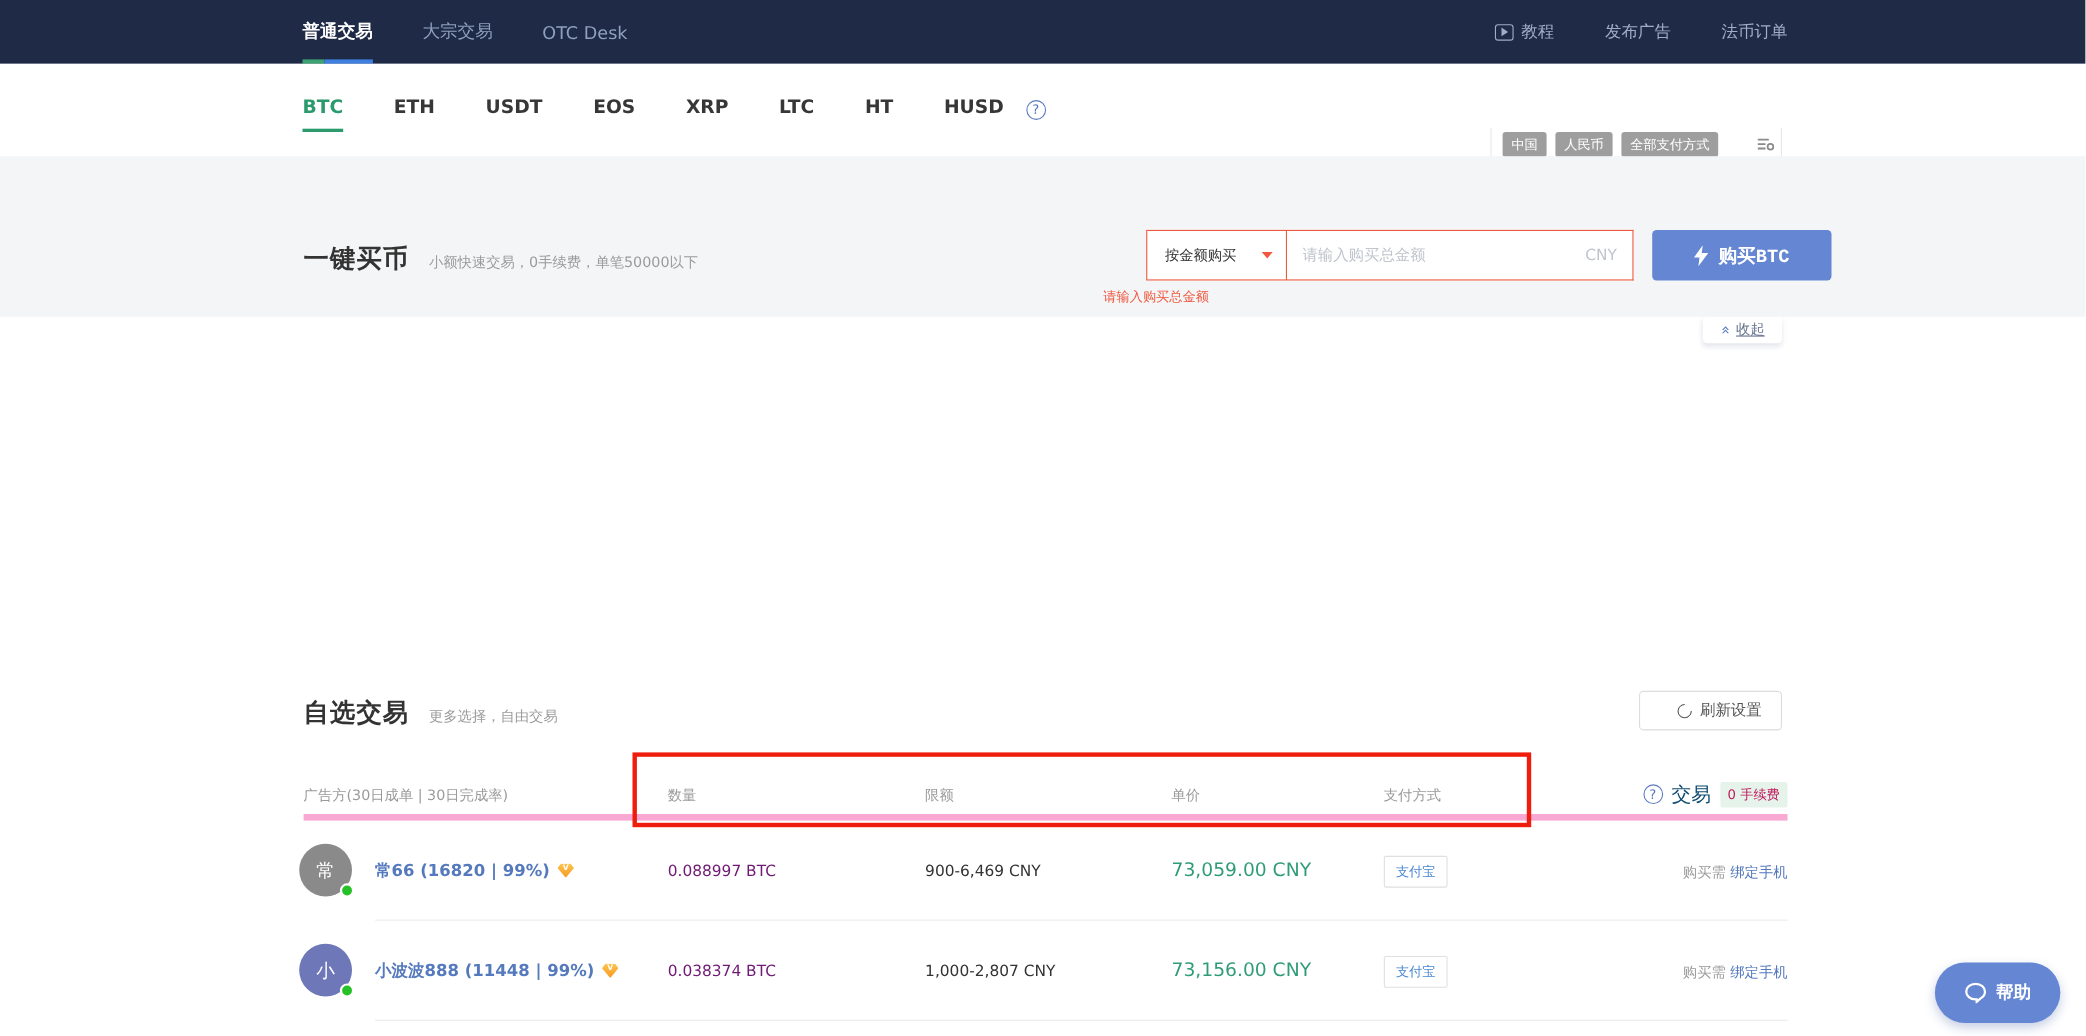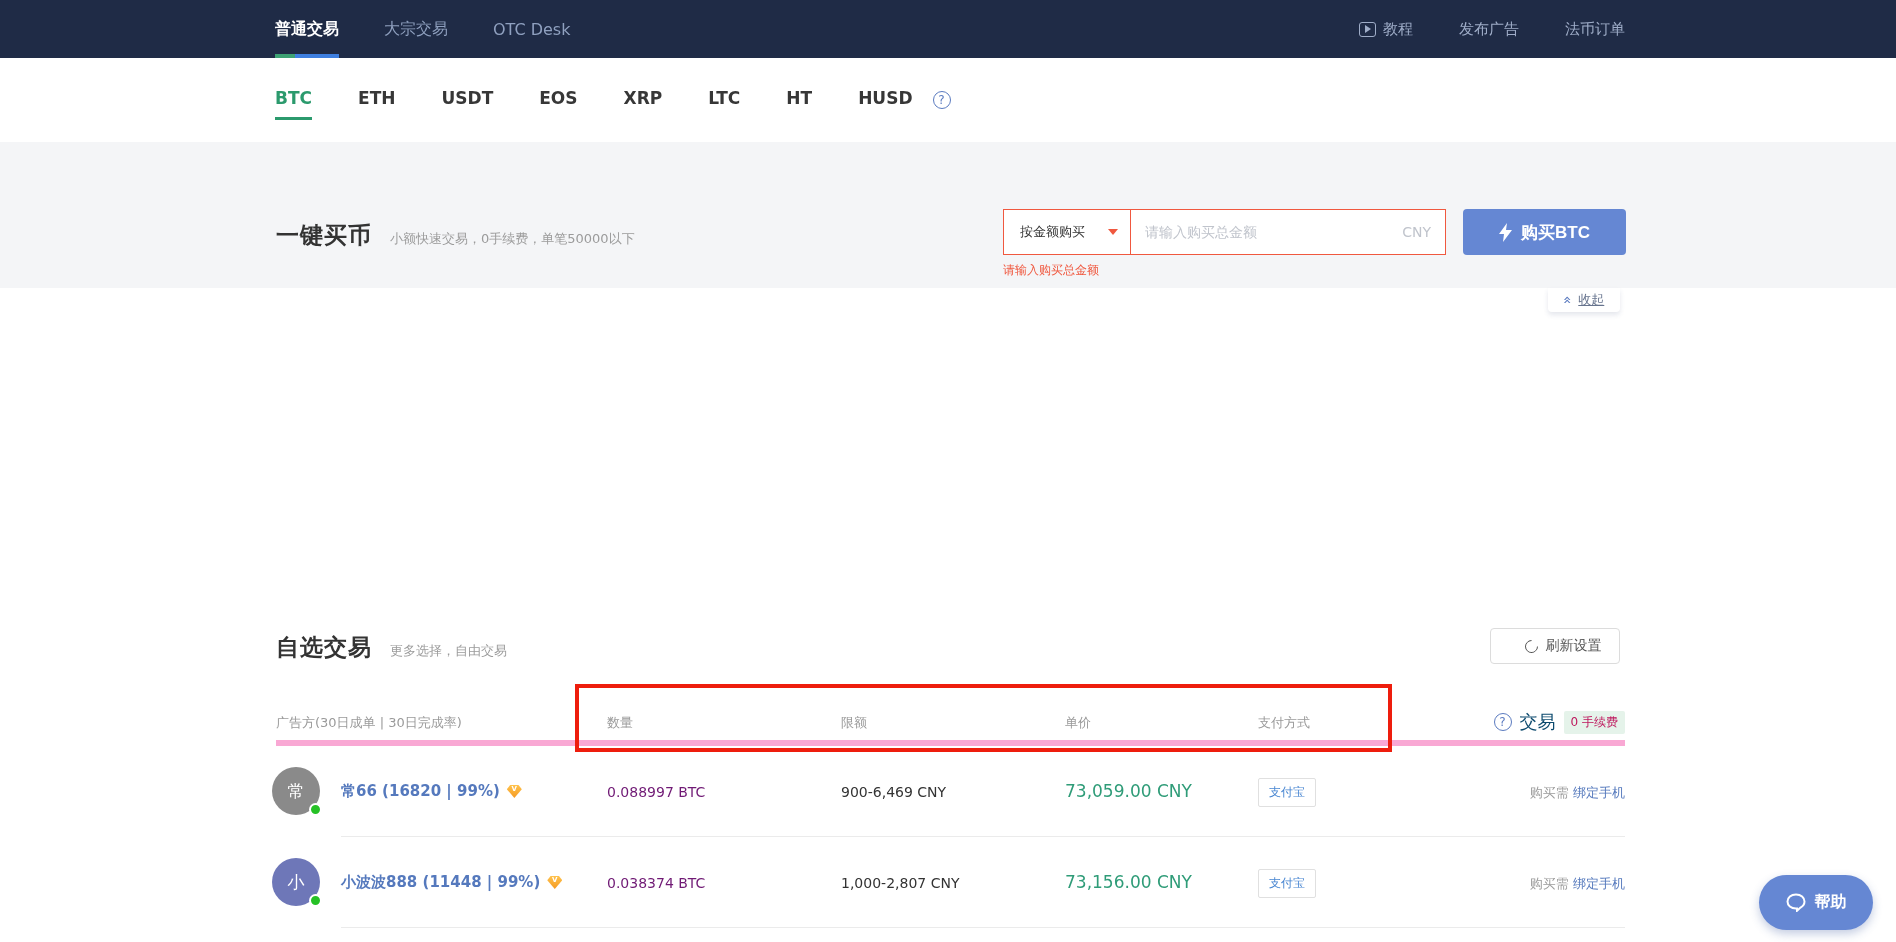--- a/index.html
+++ b/index.html
@@ -32,29 +32,29 @@
   .filter-box { position:absolute; left:1355px; top:58px; width:265px; height:31px;
     background:#fff; border:1px solid #e8e8e8; border-top:none; display:flex; align-items:center; gap:8px; padding:0 6px 0 10px; }
   .filter-tag { background:#9e9e9e; color:#fff; font-size:12px; padding:3px 8px; border-radius:3px; white-space:nowrap; cursor:pointer; }
   .filter-icon { margin-left:auto; cursor:pointer; display:flex; }
 
   
   .quick-band { position:relative; height:146px; background:#f4f5f7; }
   .qb-title-wrap { position:absolute; left:276px; top:78px; display:flex; align-items:baseline; gap:18px; }
   .qb-title { font-size:23px; font-weight:bold; color:#333; letter-spacing:1px; }
   .qb-sub { font-size:13px; color:#9b9b9b; }
-  .qb-form { position:absolute; left:1003px; top:67px; display:flex; }
+  .qb-form { position:absolute; left:1042px; top:67px; display:flex; }
   .qb-select { width:128px; height:46px; background:#fff; border:1px solid #f0583f; display:flex; align-items:center; justify-content:space-between; padding:0 12px 0 16px; cursor:pointer; }
   .qb-select-label { font-size:13px; color:#333; }
   .chev-down { width:0; height:0; border-left:5px solid transparent; border-right:5px solid transparent; border-top:6px solid #f0583f; }
   .qb-input-wrap { width:315px; height:46px; background:#fff; border:1px solid #f0583f; border-left:none; display:flex; align-items:center; padding:0 14px; }
   .qb-input { flex:1; border:none; outline:none; font-size:14px; color:#333; background:transparent; font-family:inherit; }
   .qb-input::placeholder { color:#c0c4cc; }
   .qb-cny { font-size:14px; color:#c0c4cc; }
-  .qb-buy-btn { margin-left:17px; width:163px; height:46px; background:#6587d3; border:none; border-radius:4px; color:#fff; font-size:17px; font-weight:bold; display:flex; align-items:center; justify-content:center; gap:9px; cursor:pointer; font-family:Liberation Sans, sans-serif; }
+  .qb-buy-btn { margin-left:17px; width:163px; height:46px; background:#6587d3; border:none; border-radius:4px; color:#fff; font-size:17px; font-weight:bold; display:flex; align-items:center; justify-content:center; gap:9px; cursor:pointer; font-family:Liberation Mono, monospace; }
   .qb-error { position:absolute; left:1003px; top:120px; font-size:12px; color:#f0583f; }
   .collapse-tab { position:absolute; left:1548px; top:288px; width:72px; height:24px; background:#fff; border-radius:0 0 4px 4px;
     box-shadow:0 3px 5px rgba(40,60,110,.12); display:flex; align-items:center; justify-content:center; gap:6px; cursor:pointer; z-index:5; }
   .dbl-chev-up { color:#5b7bc0; font-size:14px; display:inline-block; transform:rotate(90deg); line-height:1; }
   .collapse-label { font-size:13px; color:#67748e;text-decoration:underline; }
 
   
   .market { position:relative; }
   .mk-title-wrap { position:absolute; left:276px; top:344px; display:flex; align-items:baseline; gap:18px; }
   .mk-title { font-size:23px; font-weight:bold; color:#333; letter-spacing:1px; }
@@ -139,20 +139,35 @@
     <div class="coin-tab">USDT</div>
     <div class="coin-tab">EOS</div>
     <div class="coin-tab">XRP</div>
     <div class="coin-tab">LTC</div>
     <div class="coin-tab">HT</div>
     <div class="coin-tab">HUSD</div>
     <div class="coin-help">
         <span class="q-icon" style="margin-left:-26px">?</span>
       </div>
   </div>
+  <div class="filter-box">
+    <span class="filter-tag">中国</span>
+    <span class="filter-tag">人民币</span>
+    <span class="filter-tag">全部支付方式</span>
+    <span class="filter-icon">
+      <svg width="16" height="14" viewBox="0 0 16 14">
+          <g stroke="#8a8a8a" stroke-width="1.6" fill="none">
+            <line x1="1" y1="3" x2="11" y2="3"></line>
+            <line x1="1" y1="7" x2="8" y2="7"></line>
+            <line x1="1" y1="11" x2="8" y2="11"></line>
+            <circle cx="12.5" cy="9.5" r="2.6"></circle>
+          </g>
+        </svg>
+    </span>
+  </div>
 </div>
 
 <div class="quick-band">
   <div class="qb-title-wrap">
     <span class="qb-title">一键买币</span>
     <span class="qb-sub">小额快速交易，0手续费，单笔50000以下</span>
   </div>
   <div class="qb-form">
     <div class="qb-select">
       <span class="qb-select-label">按金额购买</span>

